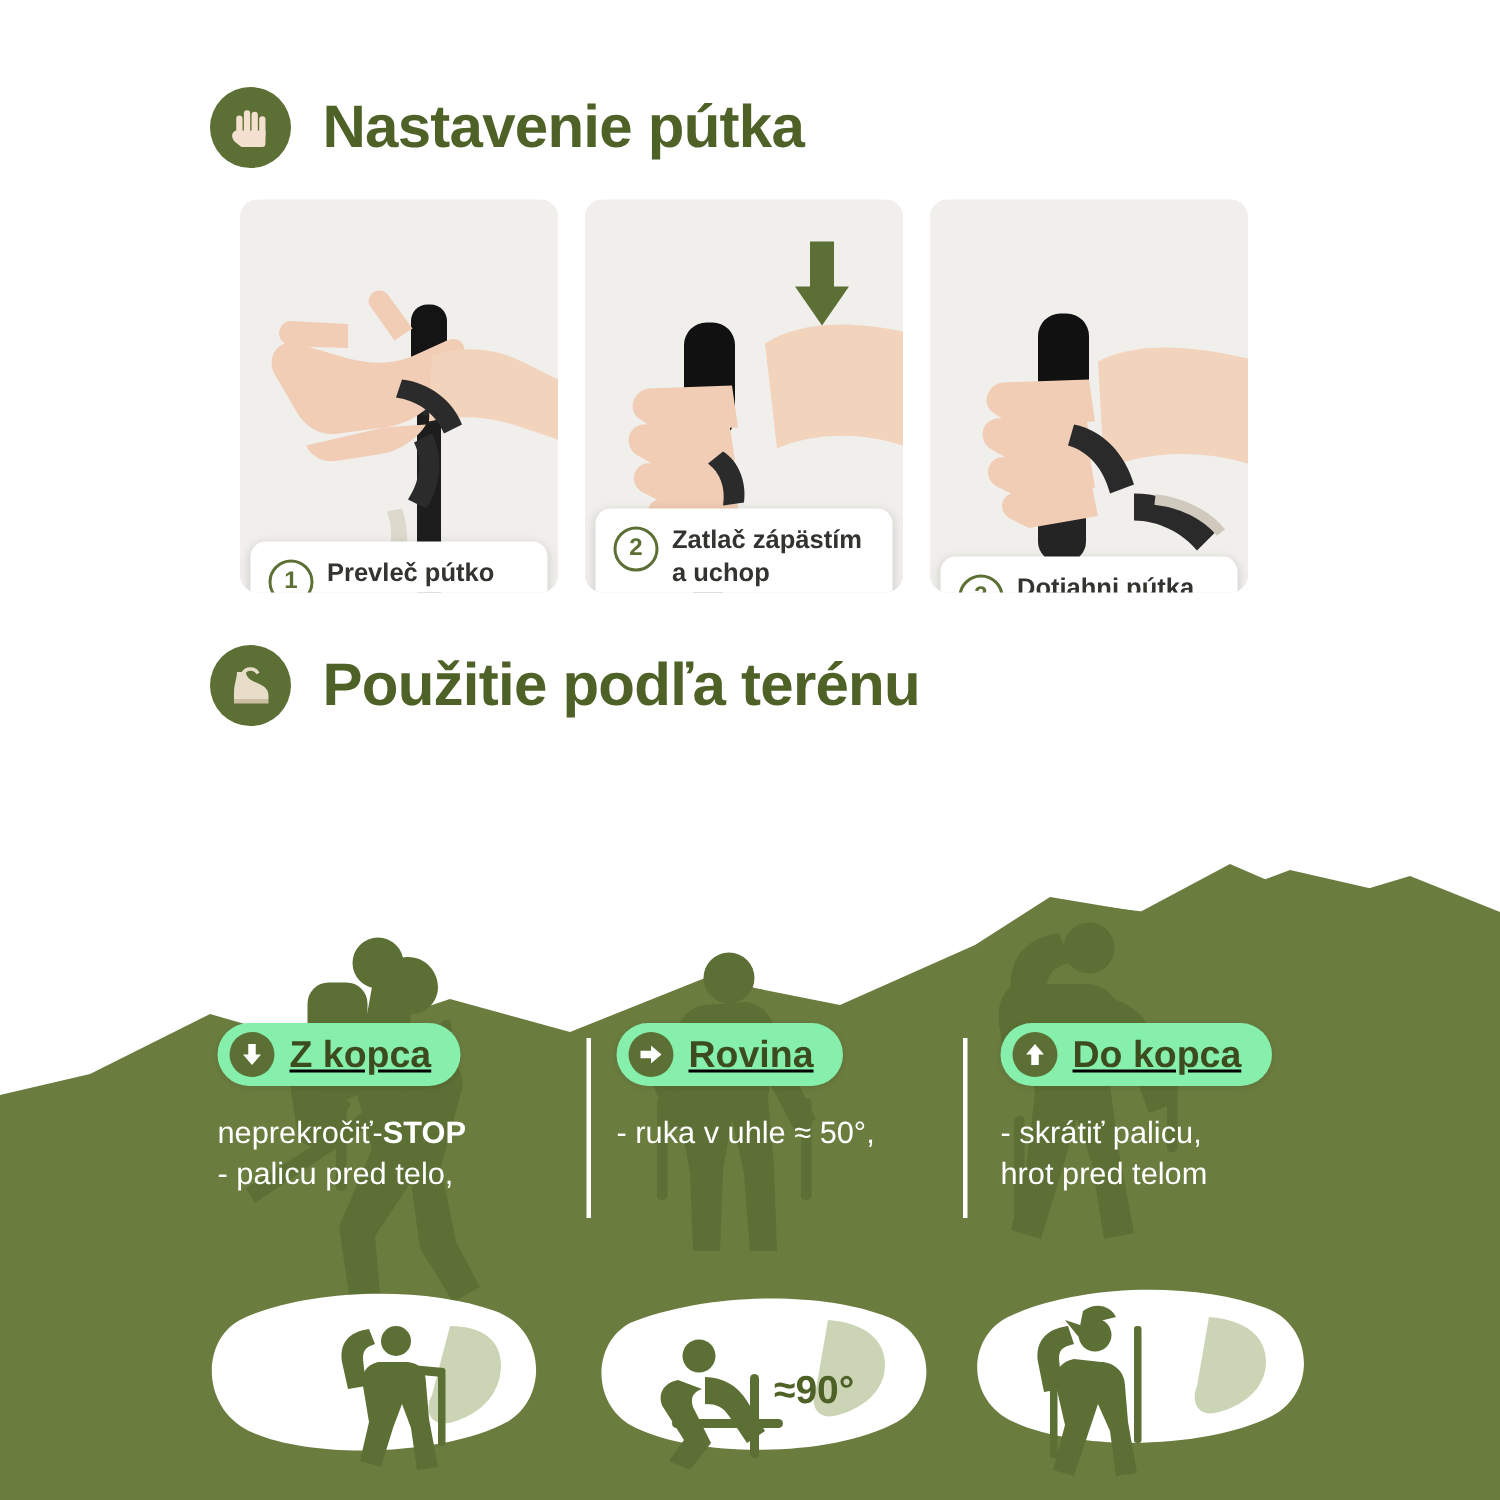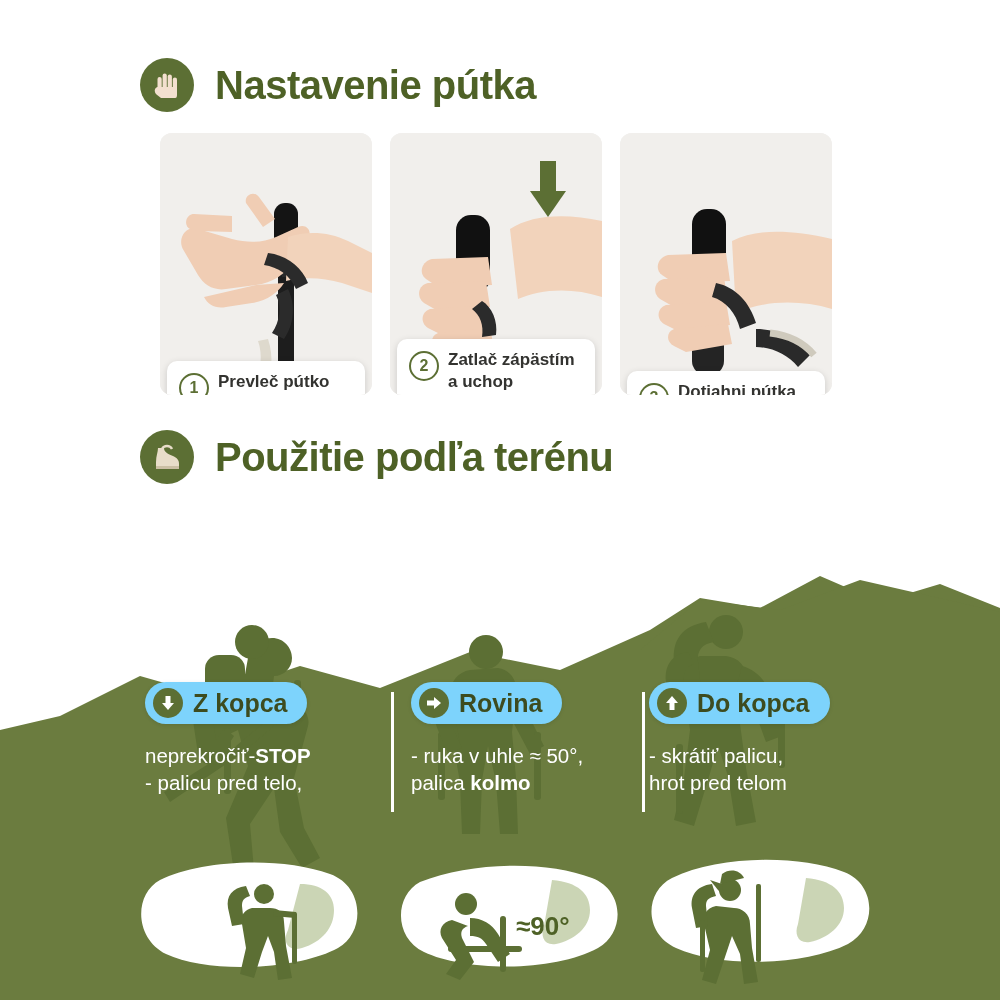--- a/index.html
+++ b/index.html
@@ -135,31 +135,32 @@
     left: 0;
     width: 1000px;
     display: flex;
   }
   .label-col {
     width: 266px;
     position: relative;
   }
   .label-col.c1 { margin-left: 145px; }
   .label-col.c2 { width: 238px; }
-  .label-col.c3 { width: 230px; }
+  .label-col.c3 { margin-left: 18px; width: 230px; }
 
   .pill {
-    background: #7dd3fc;
+    background: #86efac;
     border-radius: 24px;
     height: 42px;
     display: inline-flex;
     align-items: center;
     gap: 10px;
     padding: 0 20px 0 8px;
     box-shadow: 0 1px 4px rgba(0,0,0,0.1);
+    text-decoration: underline;
   }
   .pill-icon {
     width: 30px;
     height: 30px;
     border-radius: 50%;
     background: #5c6f34;
     display: flex;
     align-items: center;
     justify-content: center;
     flex: 0 0 auto;
@@ -442,21 +443,20 @@
               <g fill="#ffffff">
                 <rect x="2" y="6.5" width="8" height="5"></rect>
                 <path d="M9 3 v12 l7 -6z"></path>
               </g>
             </svg>
         </span>
         <span class="pill-text">Rovina</span>
       </div>
       <div class="note">
         <div>- ruka v uhle ≈ 50°,</div>
-        <div><span>palica </span><b>kolmo</b></div>
       </div>
     </div>
 
     <div class="label-col c3">
       <div class="pill">
         <span class="pill-icon">
           <svg width="18" height="18" viewBox="0 0 18 18">
               <g fill="#ffffff">
                 <rect x="6.5" y="8" width="5" height="8"></rect>
                 <path d="M3 9 h12 l-6 -7z"></path>

